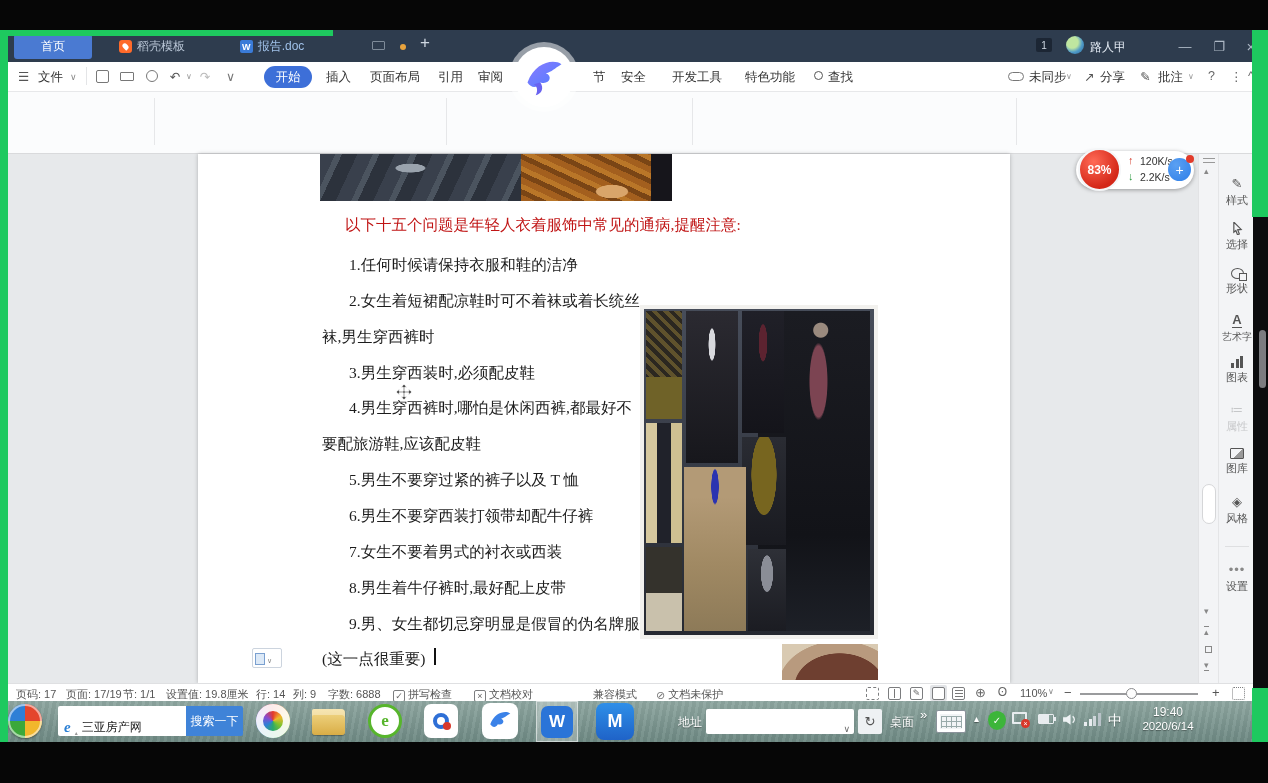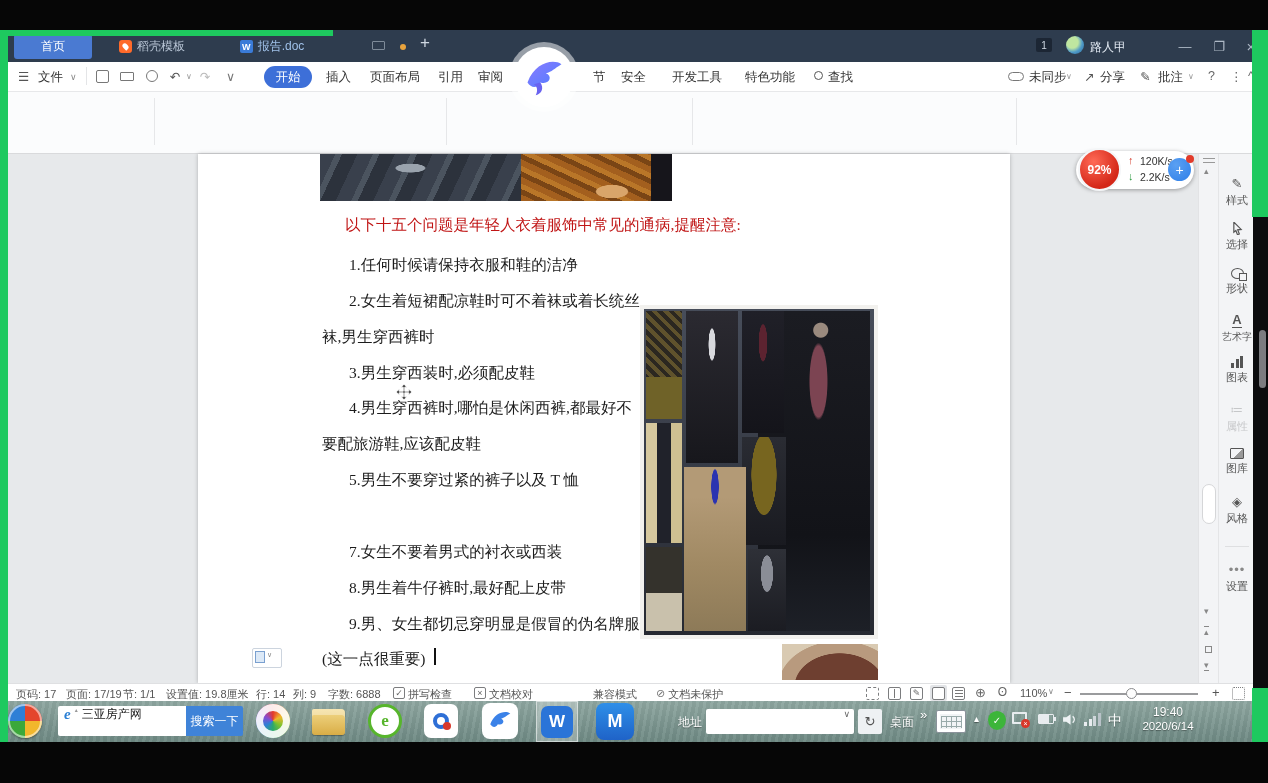--- a/index.html
+++ b/index.html
@@ -1,20 +1,20 @@
 <!DOCTYPE html>
 <html><head>
 <meta charset="utf-8">
 <style>
   *{box-sizing:border-box;margin:0;padding:0}
   html,body{width:1268px;height:783px;overflow:hidden;background:#000}
   body{font-family:"Liberation Sans","DejaVu Sans",sans-serif;position:relative}
   .ab{position:absolute}
   .ctr{display:flex;align-items:center;justify-content:center}
-  .row{display:flex;align-items:flex-start}
+  .row{display:flex;align-items:flex-end}
   .col{display:flex;flex-direction:column;align-items:center}
 
   
   .tabbar{background:#2e3c4e}
   .tab{height:25px;border-radius:3px;display:flex;align-items:center;justify-content:center;gap:5px;font-size:12px;color:#b9c6d6}
   .tab.active{background:#4a7ad2;color:#fff}
   .winctl{color:#aeb9c6;font-size:13px;width:26px;height:22px}
   .badge{background:#1c2634;color:#cfd8e2;font-size:10px;border-radius:2px}
 
   .menubar{background:#fff;border-bottom:1px solid #e7e8ea;font-size:12.5px;color:#333}
@@ -293,20 +293,21 @@
   </div>
 
   <div class="docline heading" style="left:337px;top:61px">以下十五个问题是年轻人衣着服饰中常见的通病,提醒注意:</div>
   <div class="docline" style="left:341px;top:101px">1.任何时候请保持衣服和鞋的洁净</div>
   <div class="docline" style="left:341px;top:137px">2.女生着短裙配凉鞋时可不着袜或着长统丝</div>
   <div class="docline" style="left:314px;top:173px">袜,男生穿西裤时</div>
   <div class="docline" style="left:341px;top:209px">3.男生穿西装时,必须配皮鞋</div>
   <div class="docline" style="left:341px;top:244px">4.男生穿西裤时,哪怕是休闲西裤,都最好不</div>
   <div class="docline" style="left:314px;top:280px">要配旅游鞋,应该配皮鞋</div>
   <div class="docline" style="left:341px;top:316px">5.男生不要穿过紧的裤子以及 T 恤</div>
+  <div class="docline" style="left:341px;top:352px">6.男生不要穿西装打领带却配牛仔裤</div>
   <div class="docline" style="left:341px;top:388px">7.女生不要着男式的衬衣或西装</div>
   <div class="docline" style="left:341px;top:424px">8.男生着牛仔裤时,最好配上皮带</div>
   <div class="docline" style="left:341px;top:460px">9.男、女生都切忌穿明显是假冒的伪名牌服饰</div>
   <div class="docline" style="left:314px;top:495px">(这一点很重要)</div>
   <span class="ab" style="left:426px;top:494px;width:1.6px;height:17px;background:#111"></span>
 
   <div class="ab" style="left:632px;top:151px;width:238px;height:334px;background:#f2f1ee;padding:4px">
     <div class="ab" style="left:4px;top:4px;right:4px;bottom:4px;background:linear-gradient(180deg,#474d5a,#262931)">
       <div class="tile" style="left:114px;top:2px;width:112px;height:320px;background:radial-gradient(circle at 56% 6%,#9a8a7e 0 7px,transparent 8px),radial-gradient(ellipse at 54% 22%,#7c4452 0 10%,transparent 11%),linear-gradient(180deg,#1b1c22,#121318 70%,#1d2027)"></div>
       <div class="tile" style="left:2px;top:2px;width:36px;height:108px;background:linear-gradient(180deg,repeating-linear-gradient(45deg,#5f522c 0 4px,#2b2720 4px 8px) 0 0/100% 55%,#6b5a22 55% 100%);background:repeating-linear-gradient(45deg,#5f522c 0 4px,#2b2720 4px 8px)"></div>
@@ -491,21 +492,21 @@
   </div>
 </div>
 
 <div class="ab" style="left:0;top:742px;width:1268px;height:41px;background:#060606"></div>
 
 <div class="ab" style="left:1253px;top:30px;width:15px;height:712px;background:#0c0c0e"></div>
 <div class="ab" style="left:1259px;top:330px;width:7px;height:58px;background:#7c7c80;border-radius:4px"></div>
 
 <div class="ab netpill" style="left:1076px;top:151px;width:118px;height:38px">
   <span class="ab ctr" style="left:2px;top:-3px;width:43px;height:43px;border-radius:50%;background:radial-gradient(circle at 35% 30%,#ff6a56,#d42718 70%);border:2px solid #f4f6f8;color:#fff;font-size:12px;font-weight:bold">
-    <span>92%</span>
+    <span>83%</span>
   </span>
   <span class="ab" style="left:52px;top:3px;color:#d43a2a;font-size:11px">↑</span>
   <span class="ab" style="left:64px;top:4px;font-size:10.5px;color:#333">120K/s</span>
   <span class="ab" style="left:52px;top:19px;color:#2a9a3d;font-size:11px">↓</span>
   <span class="ab" style="left:64px;top:20px;font-size:10.5px;color:#333">2.2K/s</span>
   <span class="ab ctr" style="left:92px;top:7px;width:23px;height:23px;border-radius:50%;background:radial-gradient(circle at 35% 30%,#5aa0f2,#2f7fe8);color:#fff;font-size:14px">+</span>
   <span class="ab" style="left:110px;top:4px;width:8px;height:8px;background:#e23a2a;border-radius:50%"></span>
 </div>
 
 <div class="ab green" style="left:0;top:30px;width:8px;height:712px"></div>

